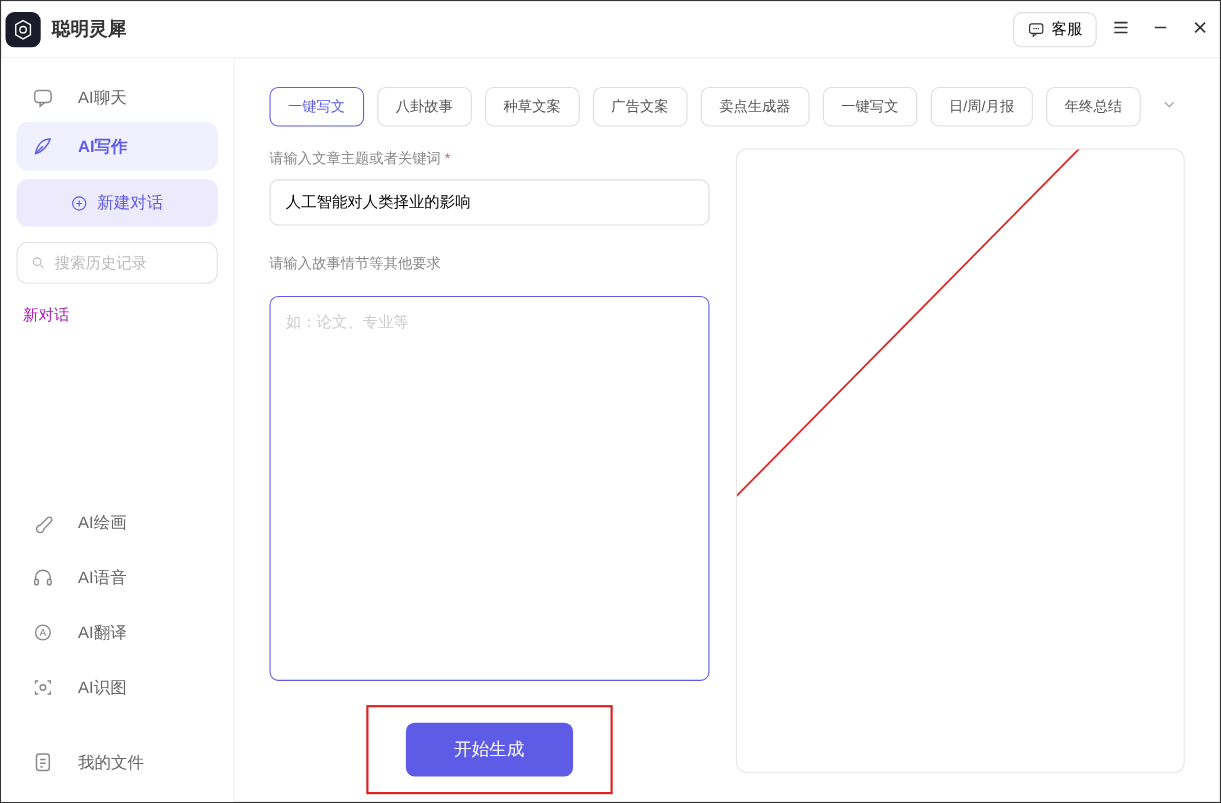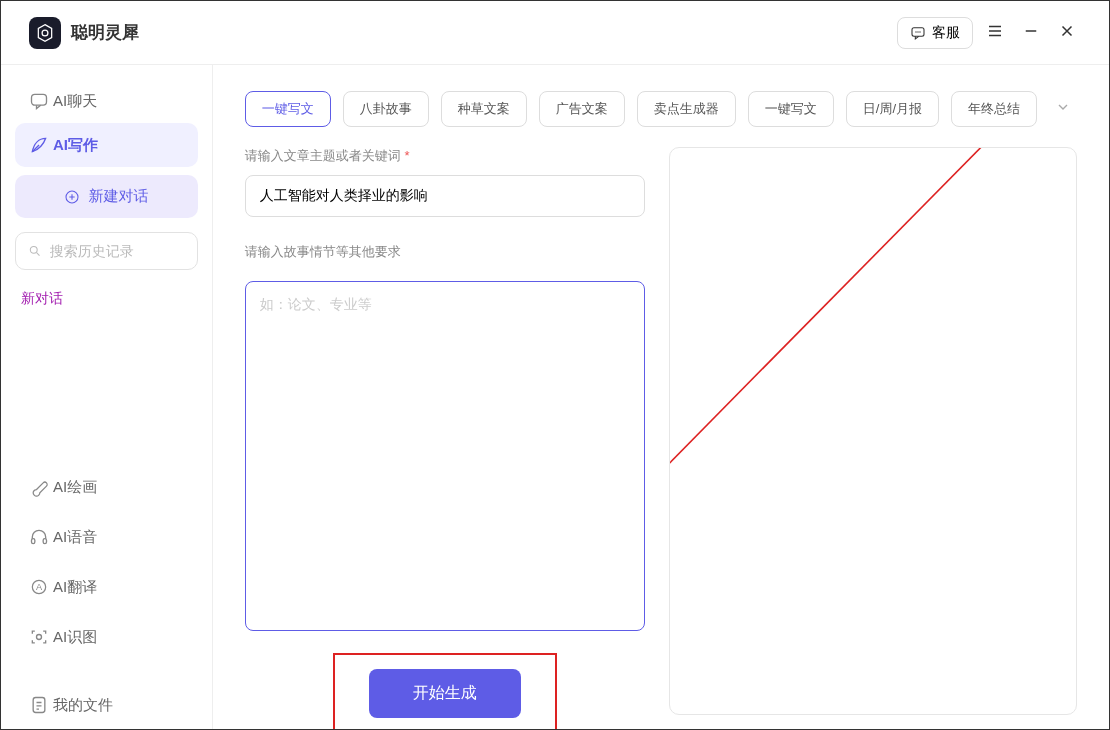--- a/index.html
+++ b/index.html
@@ -1,30 +1,30 @@
 <!DOCTYPE html>
 <html><head>
   <meta charset="utf-8">
   <style>
     * { margin: 0; padding: 0; box-sizing: border-box; font-family: -apple-system, "Microsoft YaHei", sans-serif; }
     body { width: 1110px; height: 730px; background: #fff; overflow: hidden; border: 1px solid #333; }
 
     
-    .titlebar { height: 64px; display: flex; align-items: center; padding: 0 28px; border-bottom: 1px solid #eee; }
+    .titlebar { height: 52px; display: flex; align-items: center; padding: 0 4px; border-bottom: 1px solid #eee; }
     .logo-icon { width: 32px; height: 32px; border-radius: 8px; background: #1a1c2b; display: flex; align-items: center; justify-content: center; margin-right: 10px; }
     .app-title { font-size: 17px; font-weight: 600; color: #333; }
     .titlebar-right { margin-left: auto; display: flex; gap: 8px; }
     .cs-button { display: flex; align-items: center; gap: 6px; border: 1px solid #ddd; border-radius: 8px; padding: 6px 12px; font-size: 14px; cursor: pointer; background: #fff; }
     .title-icon-btn { width: 28px; height: 28px; display: flex; align-items: center; justify-content: center; cursor: pointer; font-size: 18px; }
 
     .app-body { display: flex; height: calc(100% - 52px); }
 
     
     .sidebar { width: 220px; border-right: 1px solid #eee; padding: 14px; display: flex; flex-direction: column; background: #fff; }
-    .nav-item { display: flex; align-items: center; gap: 4px; padding: 12px 14px; border-radius: 10px; cursor: pointer; font-size: 15px; color: #666; }
+    .nav-item { display: flex; align-items: center; gap: 22px; padding: 12px 14px; border-radius: 10px; cursor: pointer; font-size: 15px; color: #666; }
     .nav-item.active { background: #f0f0ff; color: #5e5ce6; font-weight: 700; }
     .nav-icon { width: 20px; height: 20px; display: flex; align-items: center; justify-content: center; }
     .new-conv { margin-top: 8px; background: #edeafd; color: #5e5ce6; border-radius: 10px; padding: 12px; display: flex; align-items: center; justify-content: center; gap: 8px; font-size: 15px; cursor: pointer; }
     .search-box { display: flex; gap: 8px; border: 1px solid #e2e2e2; border-radius: 10px; padding: 10px 12px; margin-top: 14px; color: #bbb; }
     .search-input { border: none; outline: none; font-size: 14px; width: 100%; color: #555; }
     .search-input::placeholder { color: #bbb; }
     .history-item { padding: 12px 6px; font-size: 14px; color: #a21caf; cursor: pointer; margin-top: 8px; }
     .spacer { flex: 1; }
     .bottom-nav { display: flex; flex-direction: column; gap: 6px; }
 

